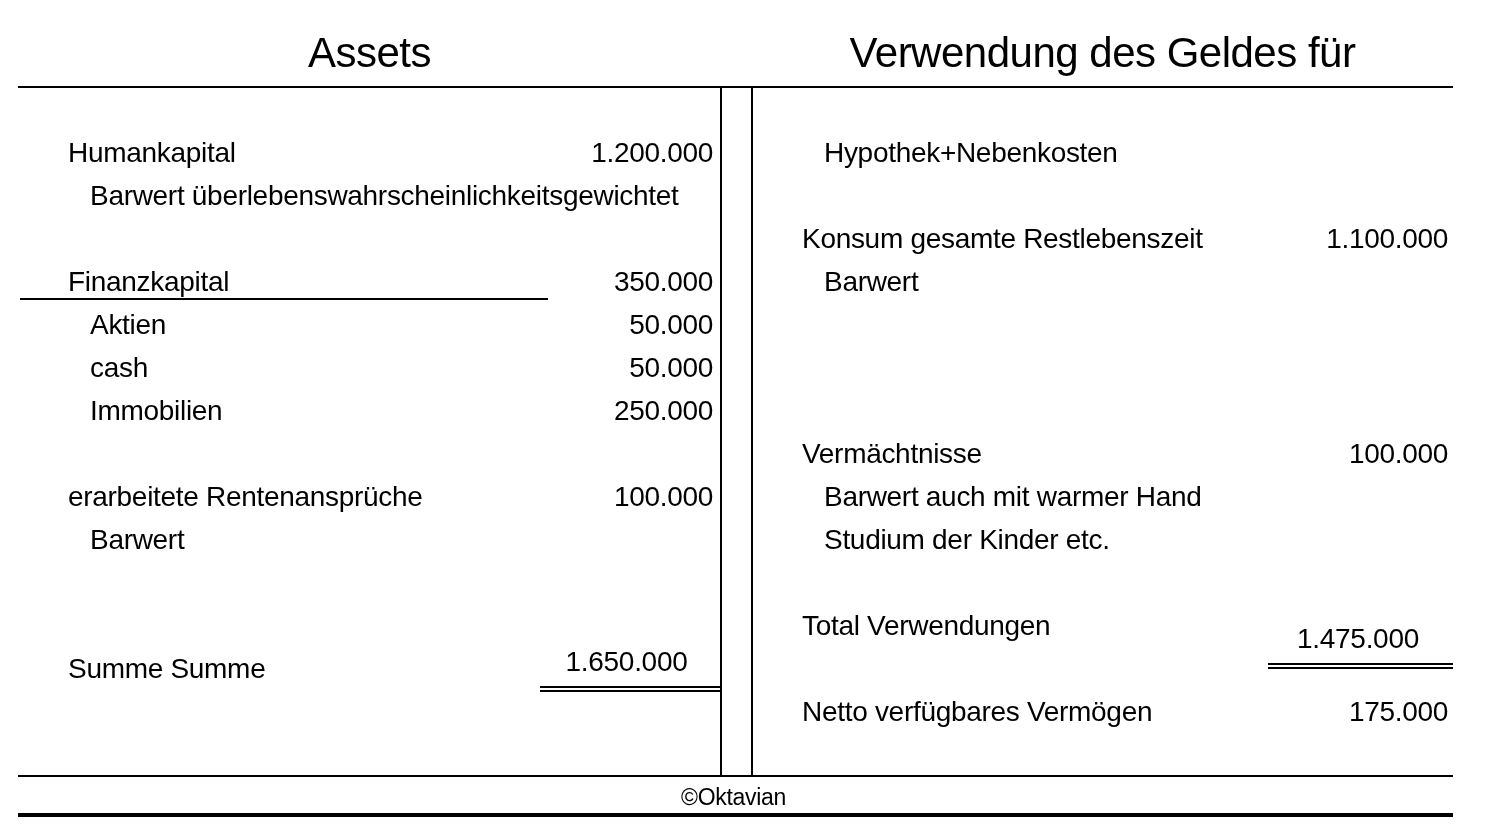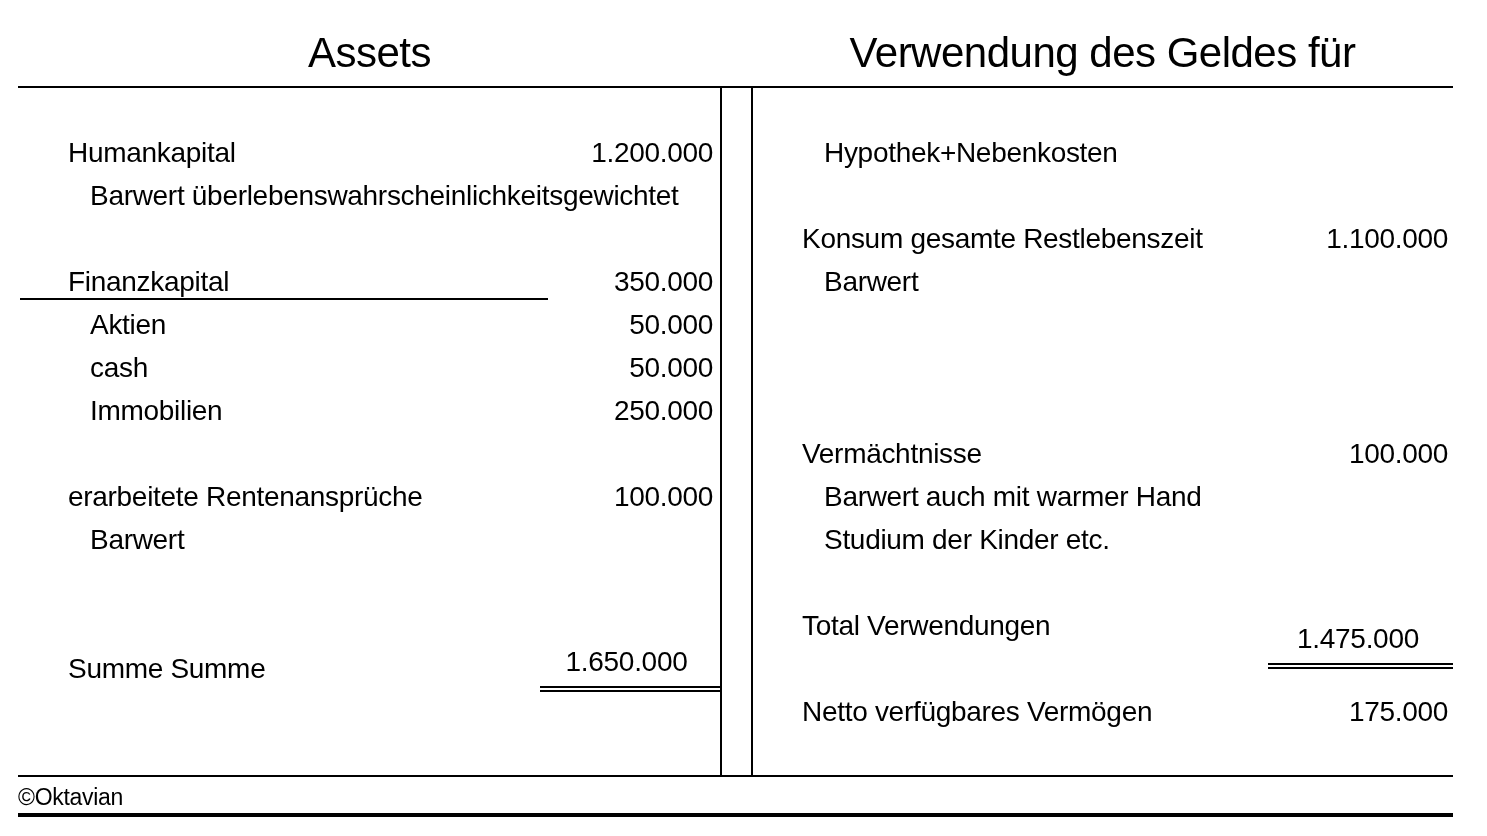--- a/index.html
+++ b/index.html
@@ -71,21 +71,21 @@
     width: 173px;
     text-align: center;
     border-bottom: 6px double #000000;
     padding-bottom: 8px;
   }
   .col-right .value.grand-total { width: 180px; margin-top: 40px; }
 
   .credit {
     position: absolute;
     top: 784px; left: 18px; width: 1431px;
-    text-align: left;
+    text-align: center;
     font-size: 23px;
     letter-spacing: -0.3px;
   }
 </style>
 </head>
 <body>
 
 <div class="sheet">
 
   <div class="col-header header-right">Verwendung des Geldes für</div>

